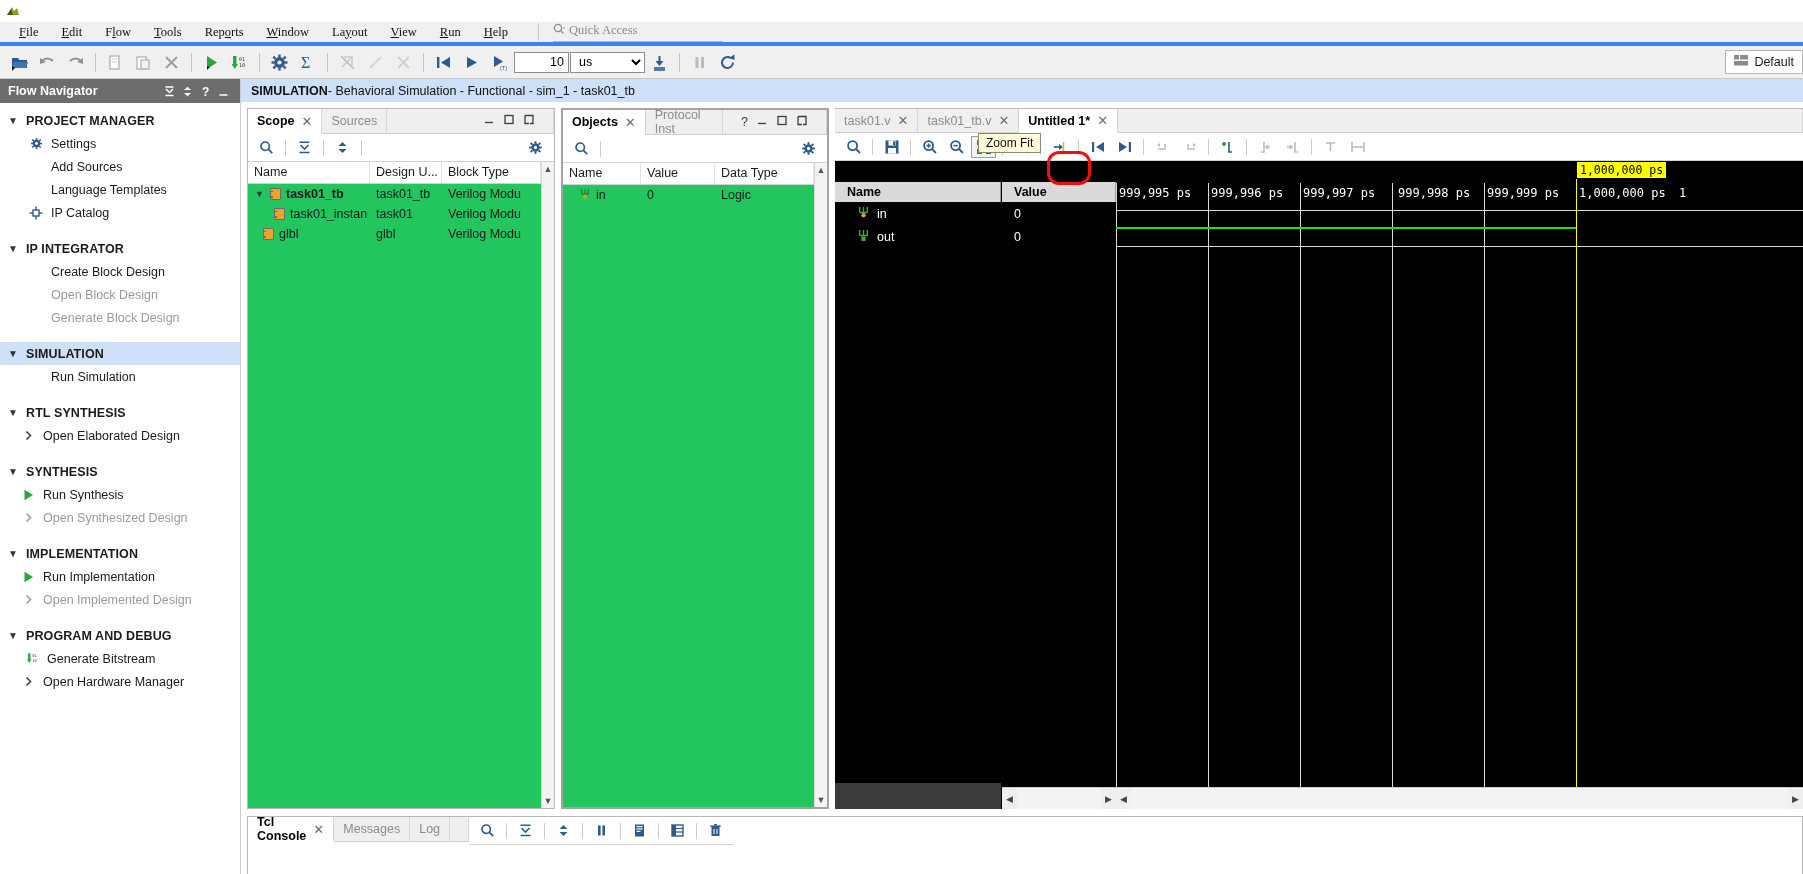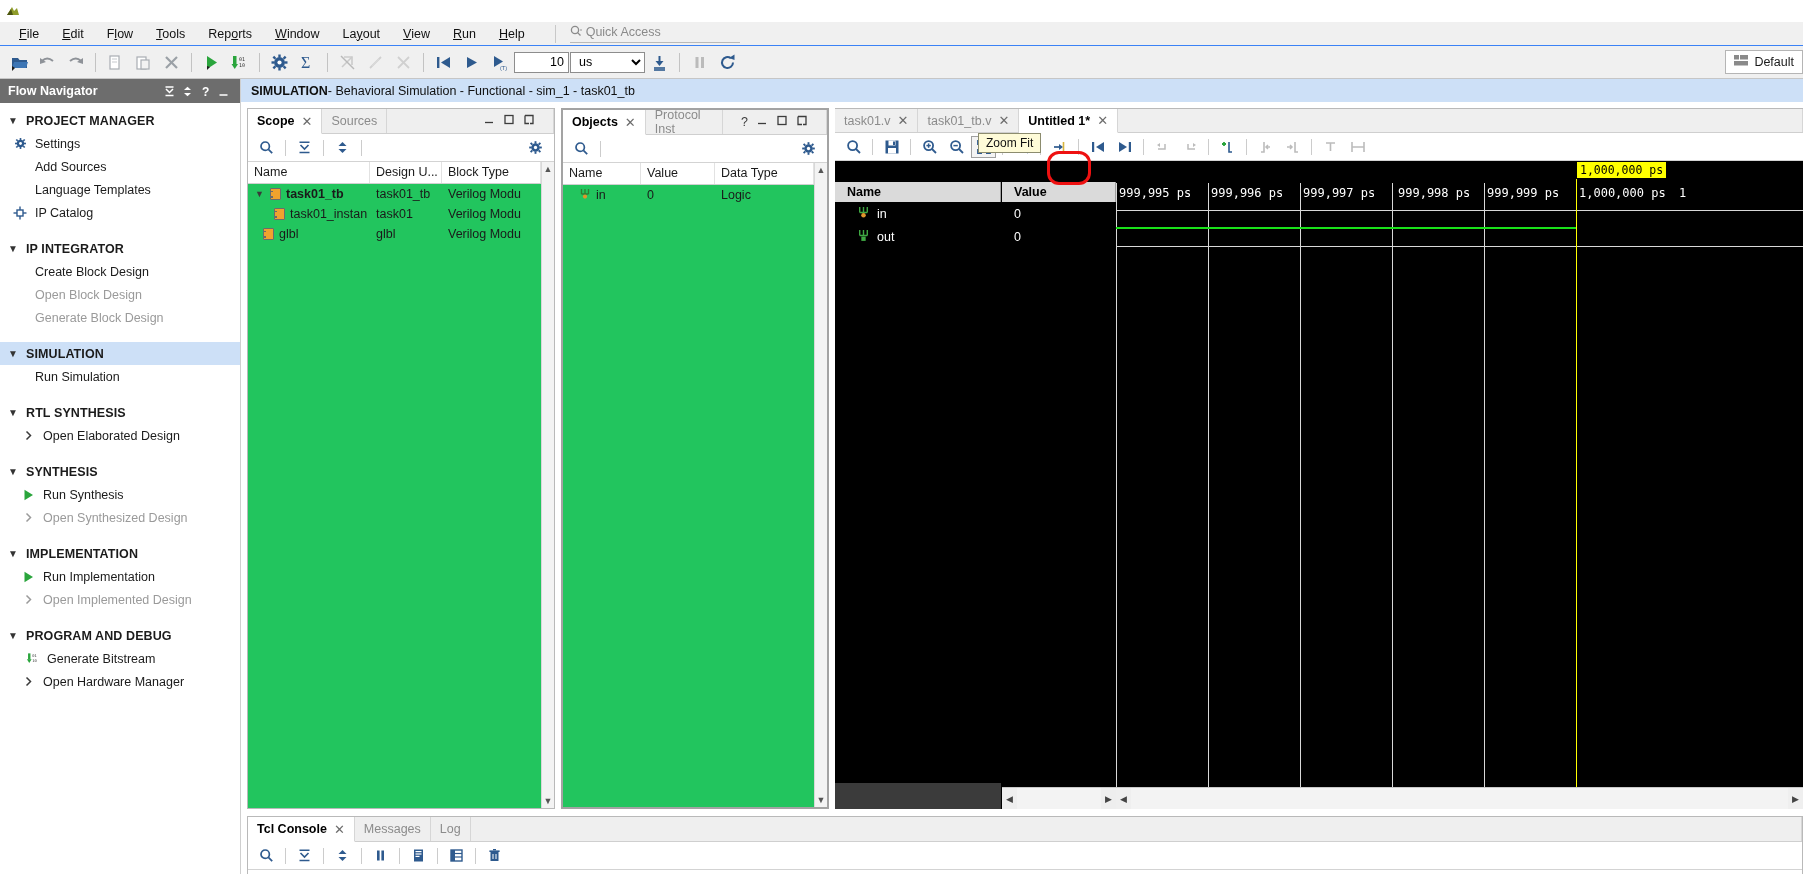--- a/index.html
+++ b/index.html
@@ -19,22 +19,22 @@
     height: 22px; display: flex; align-items: center; gap: 7px;
     background: #ffffff; padding-left: 6px; flex: 0 0 22px;
     font-size: 12.5px; color: #000;
   }
   .vivado-logo { width: 15px; height: 15px; position: relative; flex: 0 0 15px; }
   .vivado-logo svg { display:block; }
 
   
   .menubar {
     height: 24px; display: flex; align-items: center; flex: 0 0 24px;
-    background: #f0f0f0; border-bottom: 1px solid #3b82f6;
-    padding-left: 8px; gap: 1px;
+    background: #f0f0f0; border-bottom: 4px solid #3b82f6;
+    padding-left: 8px; gap: 1px; font-family: Liberation Serif, serif;
   }
   .menu-item { padding: 3px 11px; font-size: 12.5px; color: #111; cursor: default; }
   .menu-item u { text-decoration: underline; }
   .quick-wrap { display:flex; align-items:center; margin-left: 18px; border-left:1px solid #c8c8c8; padding-left: 14px; height:18px;}
   .quick-access {
     display: flex; align-items: center; gap: 4px;
     border-bottom: 1px solid #b9b9b9; width: 170px; padding-bottom:2px;
     color: #8a8a8a; font-size: 12.5px;
   }
   .q-icon { display:block; }
@@ -78,21 +78,21 @@
   .fn-header .spacer { flex: 1; }
   .fn-hicon { width: 18px; display:flex; align-items:center; justify-content:center; }
   .fn-list { flex: 1 1 auto; overflow: hidden; padding-top: 6px; }
   .fn-section {
     display: flex; align-items: center; height: 23px; padding-left: 6px; gap: 6px;
     font-size: 12.5px; font-weight: bold; color: #1b1b1b; letter-spacing: .1px;
   }
   .fn-section.active { background: #cde0f7; }
   .fn-section .chev { width: 14px; text-align:center; color:#333; font-size:10px; }
   .fn-row {
-    display: flex; align-items: center; height: 23px; padding-left: 12px; gap: 7px;
+    display: flex; align-items: center; height: 23px; padding-left: 28px; gap: 7px;
     font-size: 12.5px; color: #1b1b1b;
   }
   .fn-row.disabled { color: #9a9a9a; }
   .fn-row .ic { width: 16px; display: flex; align-items: center; justify-content: center; }
   .fn-gap { height: 13px; }
 
   
   .center { flex: 1 1 auto; display: flex; flex-direction: column; min-width: 0; background: #ffffff; }
   .sim-bar {
     height: 23px; flex: 0 0 23px; background: #cde0f7; display: flex; align-items: center;
@@ -172,21 +172,21 @@
   }
   .wave-green { position: absolute; height: 2px; background: #19e019; }
   .wv-foot {
     height: 22px; flex: 0 0 22px; background: #efefef; border-top: 1px solid #c9c9c9;
     display: flex; align-items: center;
   }
   .hs-arrow { width: 15px; text-align: center; font-size: 9px; color: #444; }
   .hs-track { flex: 1; height: 100%; background: #f3f3f3; }
 
   
-  .console { flex: 0 0 auto; margin: 7px 0 0 6px; border: 1px solid #b9b9b9; border-bottom:none; display: flex; flex-direction: column; height: 58px; }
+  .console { flex: 0 0 auto; margin: 7px 0 0 6px; border: 1px solid #b9b9b9; border-bottom:none; display: flex; height: 58px; }
 
   .tt-tip {
     position: absolute; background: #fefbd8; border: 1px solid #8c8c6e; color: #111;
     font-size: 12px; padding: 2px 7px; z-index: 50; white-space: nowrap;
   }
   .redring {
     position: absolute; border: 3px solid #ee1111; border-radius: 50%;
     pointer-events: none; z-index: 40;
   }
   .nowrap{white-space:nowrap;overflow:hidden;}

